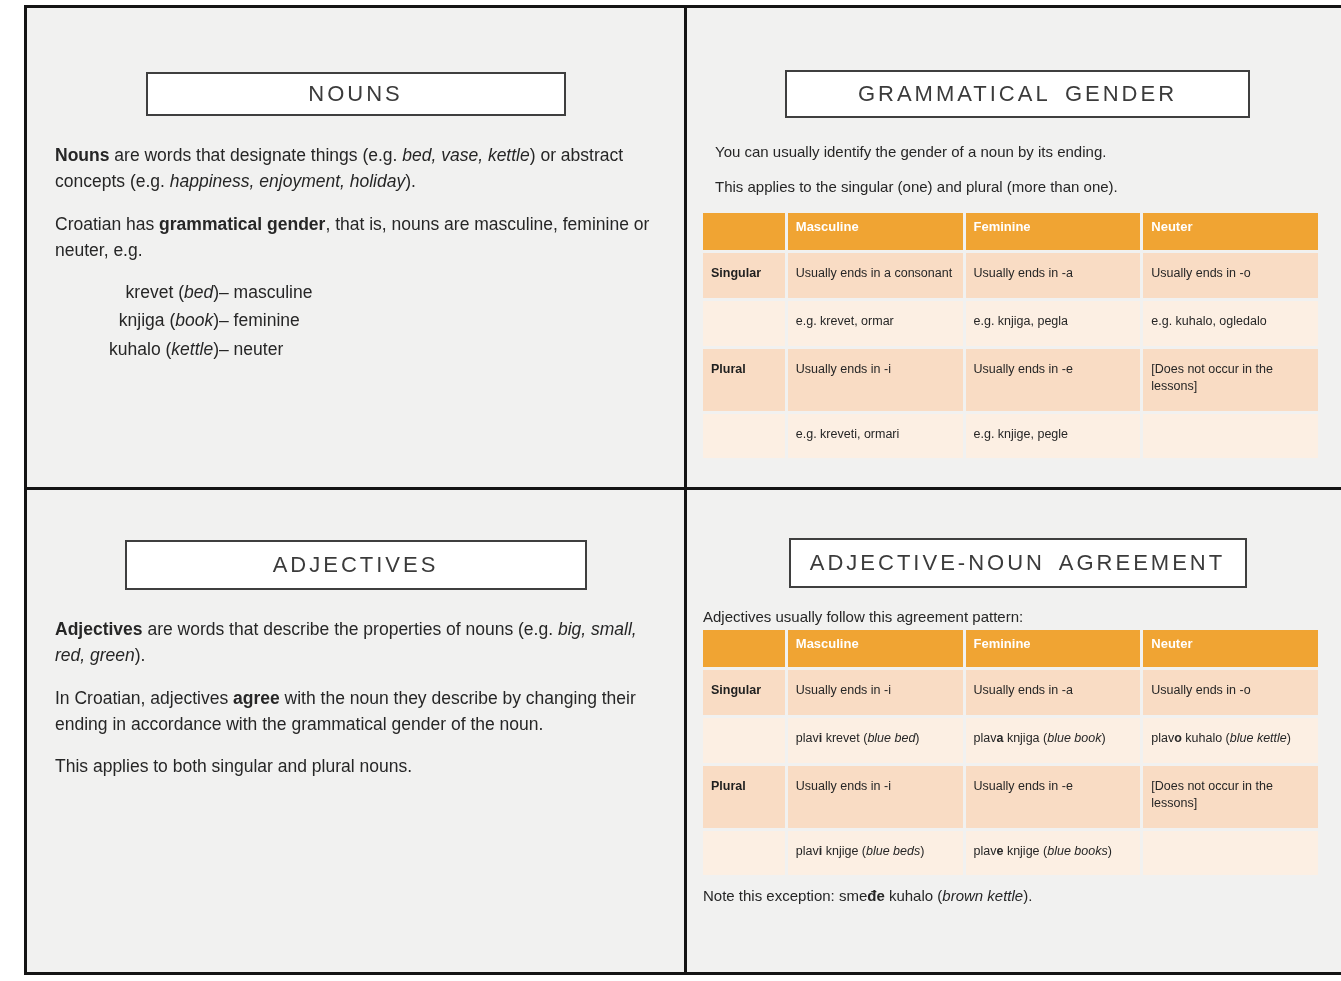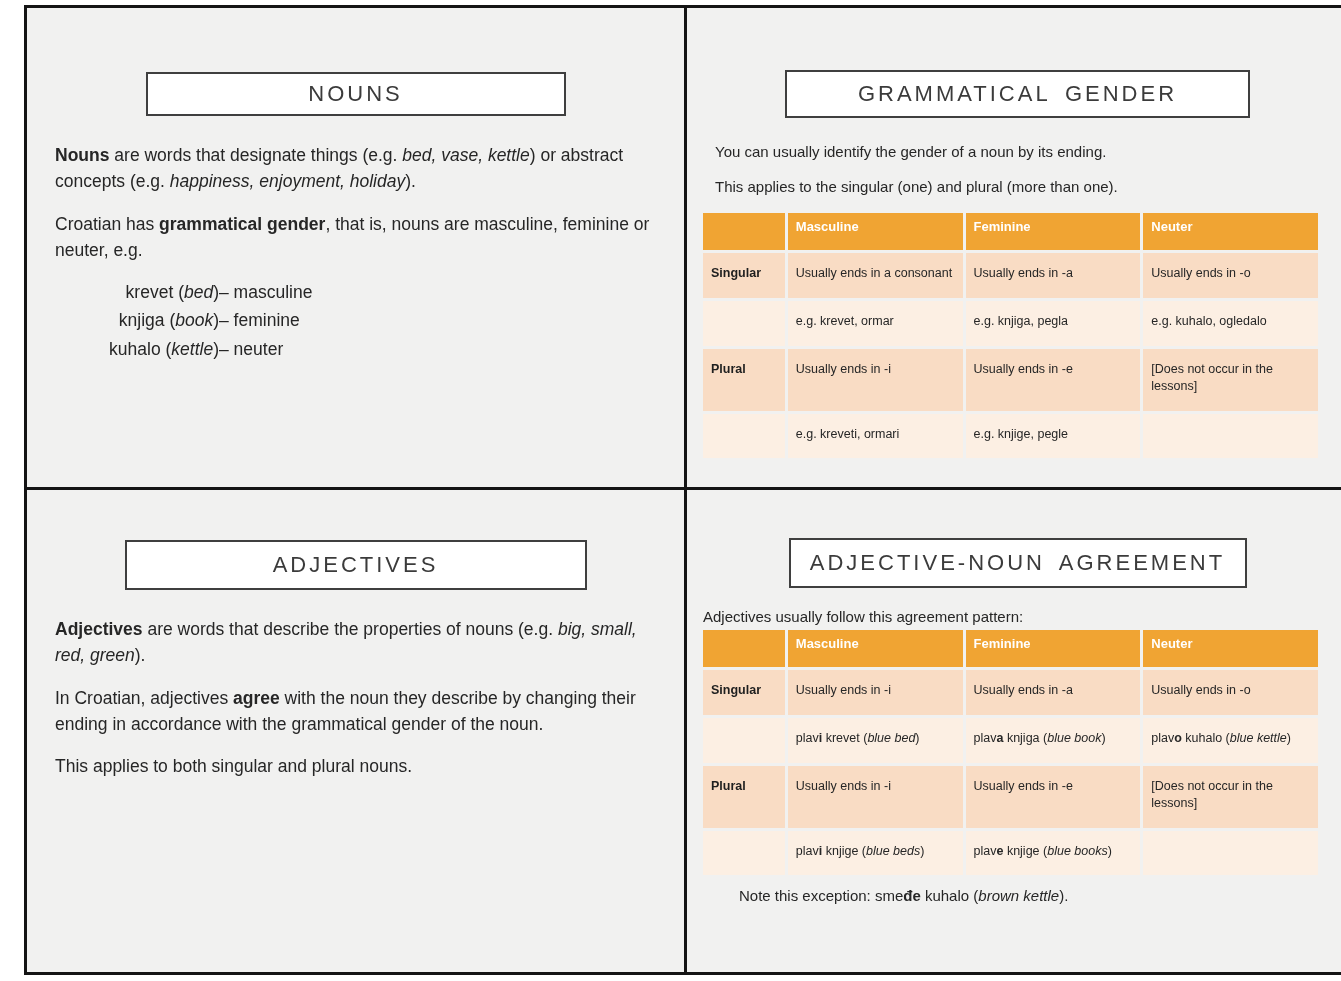--- a/index.html
+++ b/index.html
@@ -83,21 +83,21 @@
   table.gender-table th.corner{width:13.5%;}
   table.gender-table td{
     padding:12px 8px 16px;
     vertical-align:top;
     line-height:1.35;
   }
   tr.row-rule td{background:var(--row-rule);}
   tr.row-example td{background:var(--row-example);}
   td.label-cell{font-weight:bold;color:#1f1f1f;}
 
-  .note{margin-top:9px;font-size:15px;margin-left:36px;}
+  .note{margin-top:9px;font-size:15px;}
 </style>
 </head>
 <body>
 
 <div class="frame">
 
   <section class="quad q-tl">
     <div class="titlebox">
       <span>NOUNS</span>
     </div>

